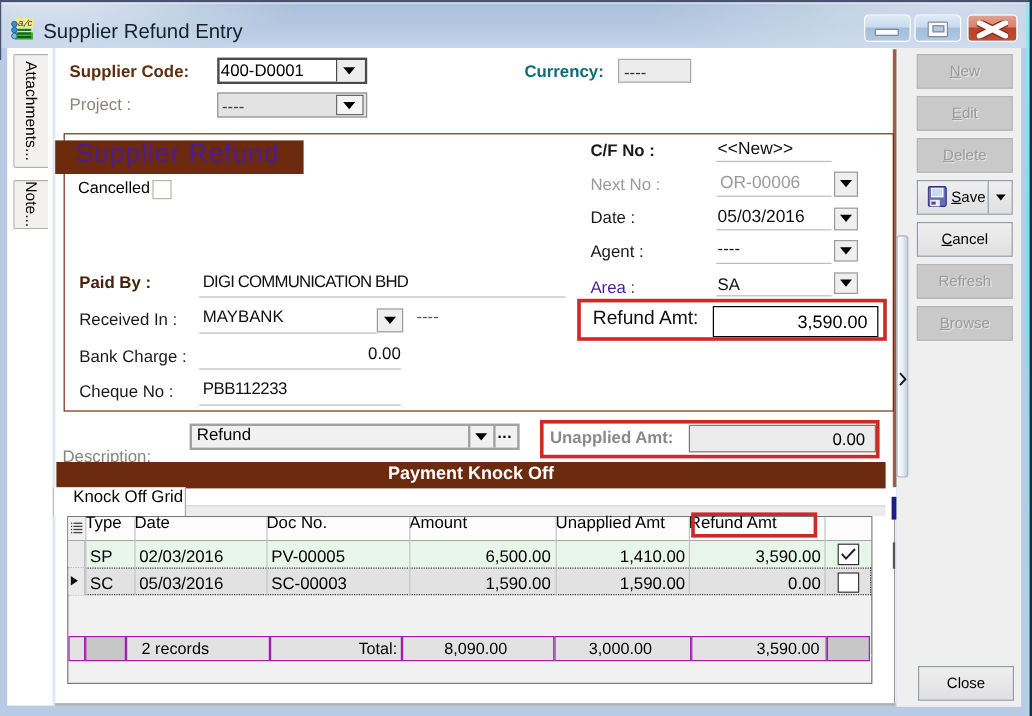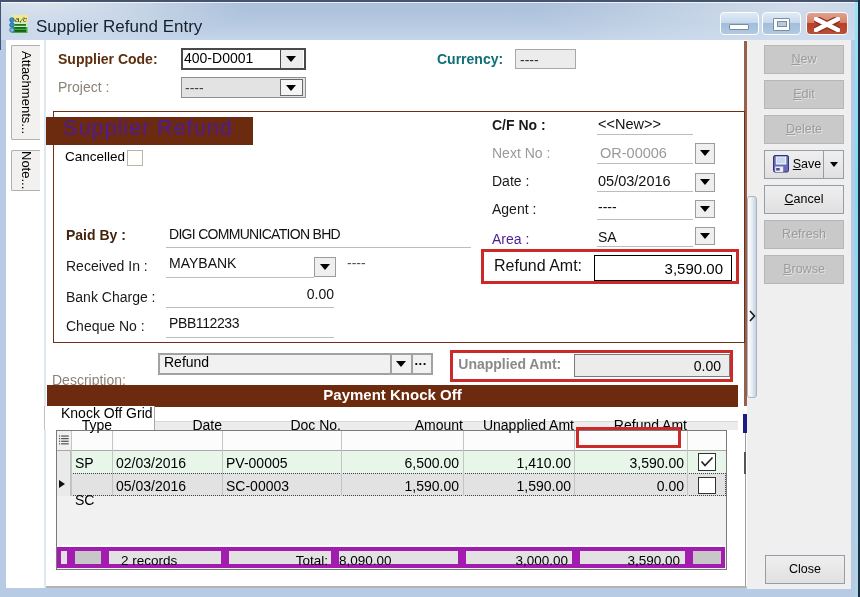--- a/index.html
+++ b/index.html
@@ -57,24 +57,24 @@
   #bannertext{left:63px;top:117px;font-size:22px;letter-spacing:0.8px;color:#4c1d95;}
   .redbox{position:absolute;border:3.5px solid #cc2929;box-sizing:border-box;}
   
   #pko{left:47px;top:385px;width:691px;height:21.5px;background:#6c2a0e;}
   
   #kotab{left:44px;top:406px;width:111px;height:24px;background:#fff;border-left:1px solid #c0c0c0;border-right:1px solid #a8a8a8;box-sizing:border-box;}
   #kostrip{left:155px;top:421px;width:583px;height:8px;background:#ececec;border-top:1px solid #d8d8d8;}
   
   #grid{left:56px;top:430px;width:671px;height:140px;border:1px solid #7a7a7a;background:#f1f1f1;box-sizing:border-box;}
   .gcell{position:absolute;box-sizing:border-box;font-size:14px;white-space:nowrap;overflow:hidden;}
-  .ghead{font-size:14px;text-align:right;line-height:20px;height:19px;top:415px;}
+  .ghead{font-size:14px;text-align:left;line-height:20px;height:19px;top:425px;}
   .gline{position:absolute;background:#c4c4c4;width:1px;top:431px;height:65px;}
   
-  .tcell{position:absolute;box-sizing:border-box;background:#e2e2e2;border:4px solid #a21caf;font-size:13.5px;top:547px;height:21px;line-height:19px;}
+  .tcell{position:absolute;box-sizing:border-box;background:#e2e2e2;border:1px solid #a21caf;font-size:13.5px;top:530px;height:21px;line-height:19px;}
   
   .rbtn{position:absolute;left:764px;width:80px;height:29px;box-sizing:border-box;
     font-size:12.5px;text-align:center;line-height:27px;}
   .rbtn.dis{background:#c9c9c9;border:1px solid #b6b6b6;color:#9b9b9b;text-shadow:1px 1px 0 #e4e4e4;}
   .rbtn.en{background:linear-gradient(#efefef,#e0e0e0);border:1px solid #949ea8;color:#000;}
   u{text-decoration:underline;}
 </style>
 </head>
 <body>
 <div class="abs" id="titlebar"></div>
@@ -238,21 +238,21 @@
 <div class="gcell" style="left:57px;top:451px;width:14px;height:22px;background:#eaeaea;border-right:1px solid #c0c0c0;"></div>
 <div class="gcell" style="left:75px;top:455px;">SP</div>
 <div class="gcell" style="left:116px;top:455px;">02/03/2016</div>
 <div class="gcell" style="left:226px;top:455px;">PV-00005</div>
 <div class="gcell" style="left:341px;top:455px;width:118px;text-align:right;">6,500.00</div>
 <div class="gcell" style="left:463px;top:455px;width:108px;text-align:right;">1,410.00</div>
 <div class="gcell" style="left:574px;top:455px;width:110px;text-align:right;">3,590.00</div>
 
 <div class="gcell" style="left:57px;top:473px;width:669px;height:23px;background:#e2e2e2;border:1px dotted #444;"></div>
 <div class="gcell" style="left:57px;top:473px;width:14px;height:23px;background:#eaeaea;border-right:1px solid #c0c0c0;"></div>
-<div class="gcell" style="left:75px;top:478px;margin-top:14px;">SC</div>
+<div class="gcell" style="left:75px;top:478px;">SC</div>
 <div class="gcell" style="left:116px;top:478px;">05/03/2016</div>
 <div class="gcell" style="left:226px;top:478px;">SC-00003</div>
 <div class="gcell" style="left:341px;top:478px;width:118px;text-align:right;">1,590.00</div>
 <div class="gcell" style="left:463px;top:478px;width:108px;text-align:right;">1,590.00</div>
 <div class="gcell" style="left:574px;top:478px;width:110px;text-align:right;">0.00</div>
 
 <div class="abs" style="left:59px;top:480px;width:0;height:0;border-top:4.5px solid transparent;border-bottom:4.5px solid transparent;border-left:6px solid #111;"></div>
 
 <div class="gline" style="left:71px;"></div>
 <div class="gline" style="left:112px;"></div>
@@ -279,22 +279,22 @@
     <rect x="0" y="5.7" width="1.2" height="1.1" fill="#444"></rect>
   <rect x="2.2" y="8.3" width="7.5" height="1.1" fill="#444"></rect>
     <rect x="0" y="8.3" width="1.2" height="1.1" fill="#444"></rect>
 </svg>
 
 <div class="abs" style="left:57px;top:545px;width:669px;height:2px;background:#fdfdfd;"></div>
 <div class="tcell" style="left:57px;width:14px;"></div>
 <div class="tcell" style="left:71px;width:34px;background:#c7c7c7;"></div>
 <div class="tcell" style="left:105px;width:120px;padding-left:12px;">2 records</div>
 <div class="tcell" style="left:225px;width:110px;text-align:right;padding-right:3px;">Total:</div>
-<div class="tcell" style="left:335px;width:127px;text-align:left;padding-right:4px;">8,090.00</div>
-<div class="tcell" style="left:462px;width:114px;text-align:right;padding-right:4px;">3,000.00</div>
+<div class="tcell" style="left:335px;width:127px;text-align:center;padding-right:4px;">8,090.00</div>
+<div class="tcell" style="left:462px;width:114px;text-align:center;padding-right:4px;">3,000.00</div>
 <div class="tcell" style="left:576px;width:113px;text-align:right;padding-right:5px;">3,590.00</div>
 <div class="tcell" style="left:689px;width:36px;background:#c7c7c7;"></div>
 
 <div class="rbtn dis" style="top:45px;"><u>N</u>ew</div>
 <div class="rbtn dis" style="top:80px;"><u>E</u>dit</div>
 <div class="rbtn dis" style="top:115px;"><u>D</u>elete</div>
 <div class="rbtn en" style="top:150px;width:59px;border-right:none;padding-left:26px;"><u>S</u>ave</div>
 <div class="rbtn en" style="top:150px;left:823px;width:21px;"><span style="display:inline-block;width:0;height:0;border-left:4px solid transparent;border-right:4px solid transparent;border-top:5px solid #000;vertical-align:middle;"></span></div>
 <svg class="abs" style="left:773px;top:155px;" width="17" height="18">
   <rect x="0.5" y="0.5" width="15" height="16.5" rx="1.5" fill="#6a6ab8" stroke="#32327a"></rect>

